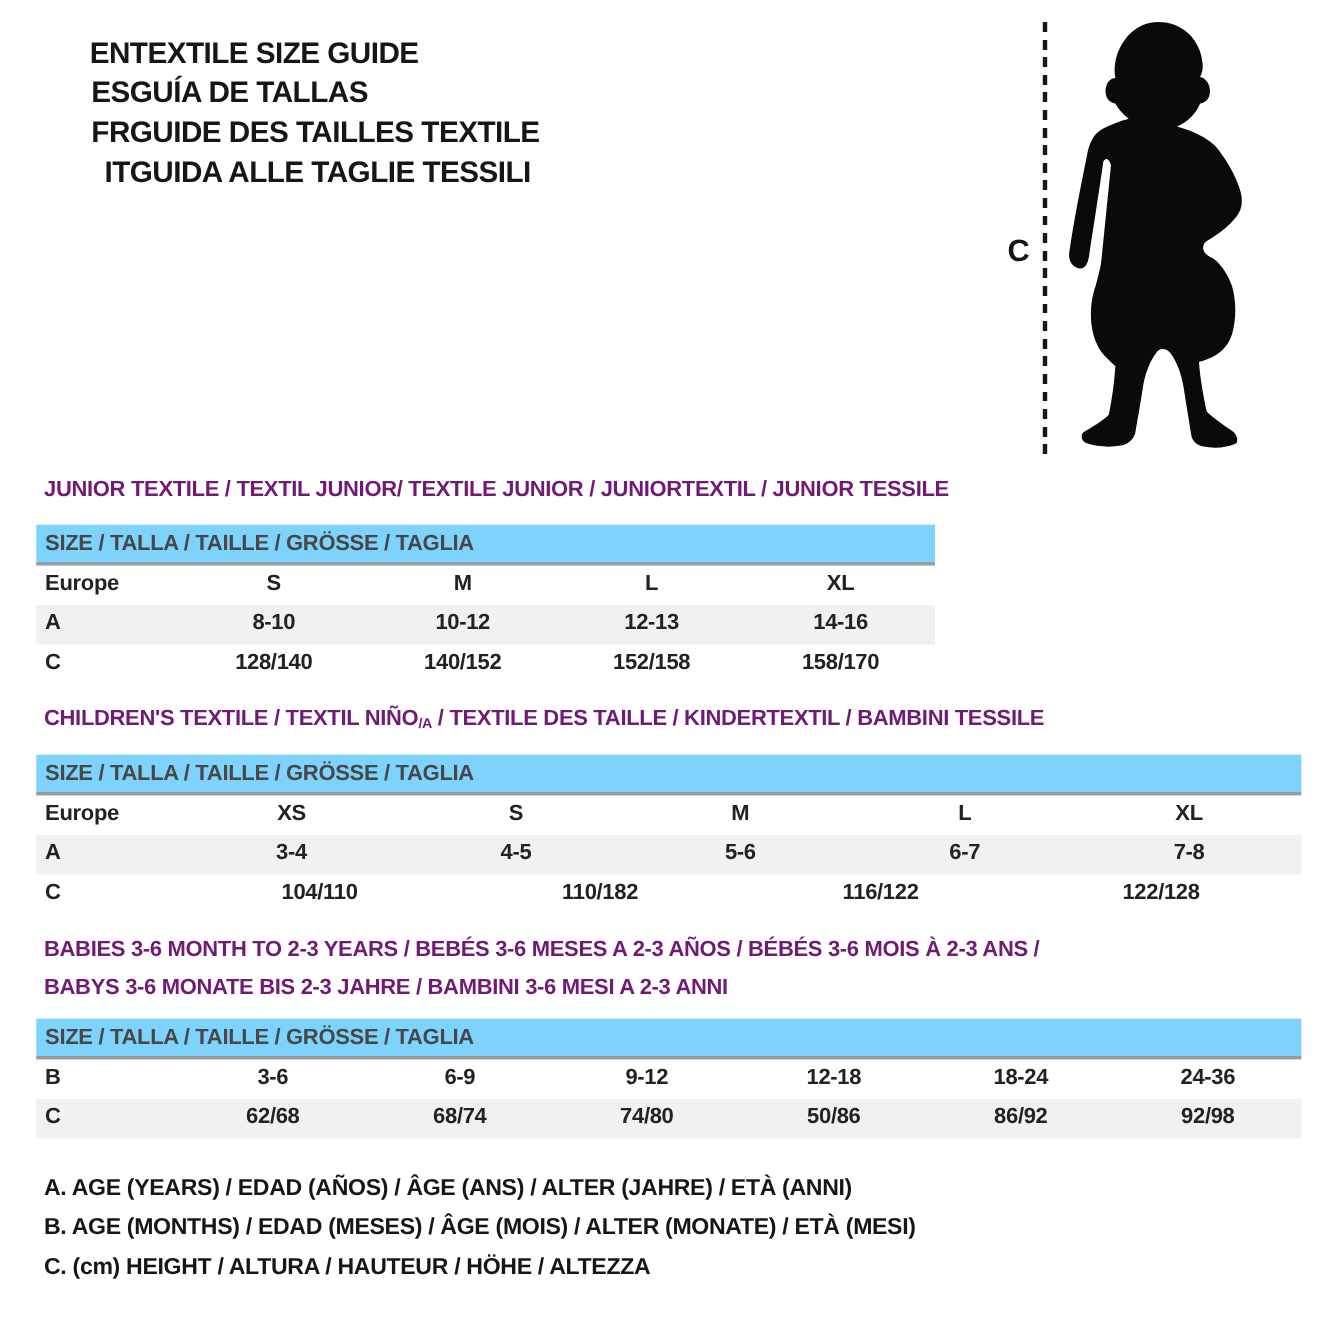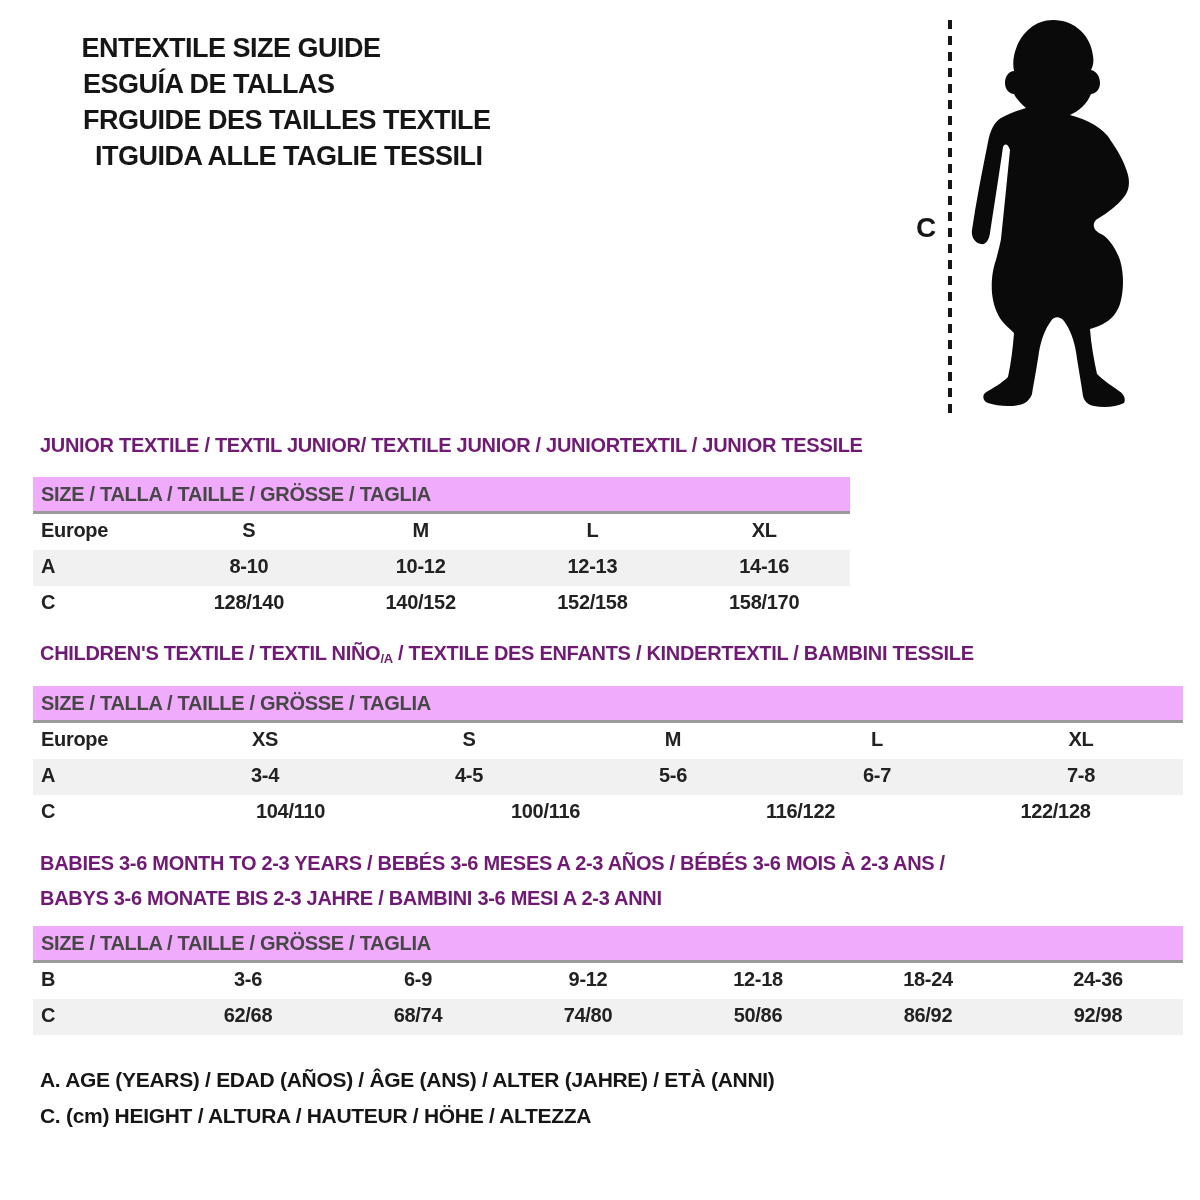--- a/index.html
+++ b/index.html
@@ -19,21 +19,21 @@
   .measure-label{position:absolute;left:916px;top:212px;font-size:28px;
     font-weight:700;color:#161616;}
   .silhouette{position:absolute;left:963px;top:14px;}
   
   .section-heading{position:absolute;left:40px;font-size:20px;font-weight:700;
     letter-spacing:-0.3px;color:#701a75;white-space:nowrap;}
   .section-heading .sub{font-size:13px;position:relative;top:3px;}
   .two-line{line-height:35px;}
   
   .size-table{position:absolute;left:33px;font-weight:700;letter-spacing:-0.3px;}
-  .t-head{height:34px;line-height:34px;background:#f0abfc;
+  .t-head{height:34px;line-height:34px;background:#7dd3fc;
     border-bottom:3px solid #9b9b9b;color:#474747;padding-left:8px;
     font-size:20px;}
   .t-row{display:flex;height:36px;line-height:33px;font-size:20px;color:#222;}
   .t-row.shaded{background:#f1f1f1;}
   .t-label{width:130px;padding-left:8px;box-sizing:border-box;text-align:left;}
   .t-cell{flex:1;text-align:center;}
   
   .footnotes{position:absolute;left:40px;top:1062px;}
   .footnote{height:36px;line-height:36px;font-size:21px;font-weight:700;
     letter-spacing:-0.3px;color:#161616;white-space:nowrap;}
@@ -135,21 +135,21 @@
   </div>
   <div class="t-row">
     <div class="t-label">C</div>
     <div class="t-cell">128/140</div>
     <div class="t-cell">140/152</div>
     <div class="t-cell">152/158</div>
     <div class="t-cell">158/170</div>
   </div>
 </div>
 
-<div class="section-heading" style="top:642px;"><span>CHILDREN'S TEXTILE / TEXTIL NIÑO</span><span class="sub">/A</span><span> / TEXTILE DES ENFANTS / KINDERTEXTIL / BAMBINI TESSILE</span></div>
+<div class="section-heading" style="top:642px;"><span>CHILDREN'S TEXTILE / TEXTIL NIÑO</span><span class="sub">/A</span><span> / TEXTILE DES TAILLE / KINDERTEXTIL / BAMBINI TESSILE</span></div>
 
 <div class="size-table" style="top:686px;width:1150px;">
   <div class="t-head">SIZE / TALLA / TAILLE / GRÖSSE / TAGLIA</div>
   <div class="t-row">
     <div class="t-label">Europe</div>
     <div class="t-cell">XS</div>
     <div class="t-cell">S</div>
     <div class="t-cell">M</div>
     <div class="t-cell">L</div>
     <div class="t-cell">XL</div>
@@ -158,21 +158,21 @@
     <div class="t-label">A</div>
     <div class="t-cell">3-4</div>
     <div class="t-cell">4-5</div>
     <div class="t-cell">5-6</div>
     <div class="t-cell">6-7</div>
     <div class="t-cell">7-8</div>
   </div>
   <div class="t-row">
     <div class="t-label">C</div>
     <div class="t-cell">104/110</div>
-    <div class="t-cell">100/116</div>
+    <div class="t-cell">110/182</div>
     <div class="t-cell">116/122</div>
     <div class="t-cell">122/128</div>
   </div>
 </div>
 
 <div class="section-heading two-line" style="top:846px;">
   <div>BABIES 3-6 MONTH TO 2-3 YEARS / BEBÉS 3-6 MESES A 2-3 AÑOS / BÉBÉS 3-6 MOIS À 2-3 ANS /</div>
   <div>BABYS 3-6 MONATE BIS 2-3 JAHRE / BAMBINI 3-6 MESI A 2-3 ANNI</div>
 </div>
 
@@ -193,14 +193,15 @@
     <div class="t-cell">68/74</div>
     <div class="t-cell">74/80</div>
     <div class="t-cell">50/86</div>
     <div class="t-cell">86/92</div>
     <div class="t-cell">92/98</div>
   </div>
 </div>
 
 <div class="footnotes">
   <div class="footnote">A. AGE (YEARS) / EDAD (AÑOS) / ÂGE (ANS) / ALTER (JAHRE) / ETÀ (ANNI)</div>
+  <div class="footnote">B. AGE (MONTHS) / EDAD (MESES) / ÂGE (MOIS) / ALTER (MONATE) / ETÀ (MESI)</div>
   <div class="footnote">C. (cm) HEIGHT / ALTURA / HAUTEUR / HÖHE / ALTEZZA</div>
 </div>
 
 </body></html>

